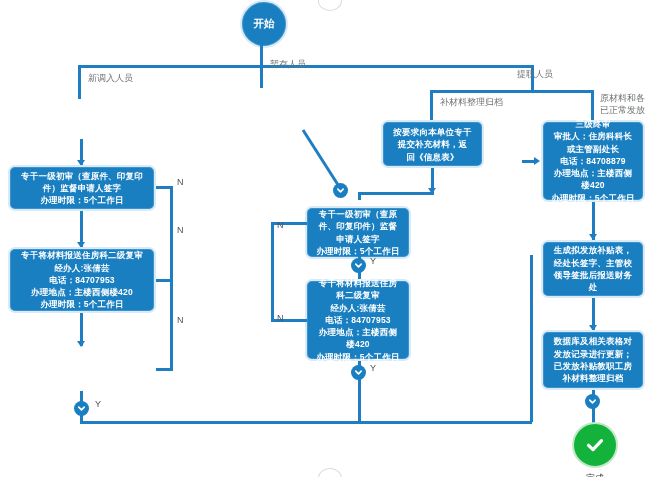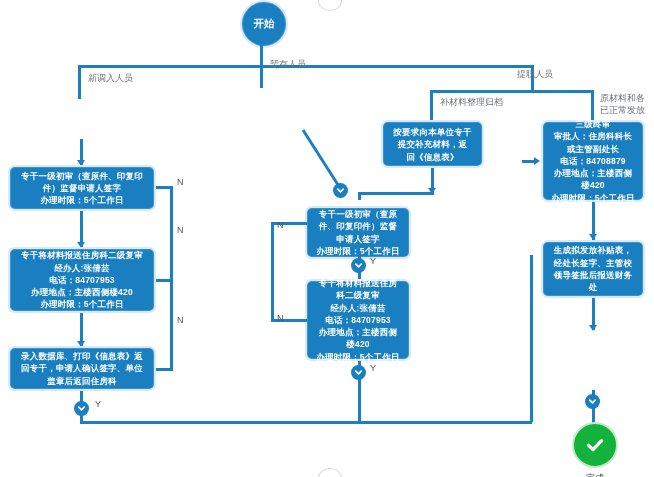--- a/index.html
+++ b/index.html
@@ -144,25 +144,20 @@
   <div class="node" style="left:8px;top:247px;width:148px;height:66px;">
     <span class="txt">专干将材料报送住房科二级复审
 经办人:张倩芸
 电话：84707953
 办理地点：主楼西侧楼420
 办理时限：5个工作日</span>
   </div>
   <div class="ln v" style="left:80px;top:313px;height:33px;"></div>
   <div class="arrow down" style="left:77px;top:341px;"></div>
 
-  <div class="node" style="left:8px;top:346px;width:148px;height:45px;">
-    <span class="txt">录入数据库、打印《信息表》返
-回专干，申请人确认签字、单位
-盖章后返回住房科</span>
-  </div>
 
   <div class="ln v" style="left:170px;top:186px;height:183px;"></div>
   <div class="ln h" style="left:156px;top:186px;width:17px;"></div>
   <div class="ln h" style="left:156px;top:279px;width:17px;"></div>
   <div class="ln h" style="left:156px;top:368px;width:17px;"></div>
   <div class="ln h" style="left:78px;top:186px;width:0px;"></div>
 
   <div class="edge-label" style="left:177px;top:177px;">N</div>
   <div class="edge-label" style="left:177px;top:225px;">N</div>
   <div class="edge-label" style="left:177px;top:315px;">N</div>
@@ -257,20 +252,26 @@
 
   <div class="node" style="left:541px;top:240px;width:104px;height:58px;">
     <span class="txt">生成拟发放补贴表，
 经处长签字、主管校
 领导签批后报送财务
 处</span>
   </div>
   <div class="ln v" style="left:592px;top:298px;height:32px;"></div>
   <div class="arrow down" style="left:589px;top:325px;"></div>
 
+  <div class="node" style="left:541px;top:330px;width:104px;height:60px;">
+    <span class="txt">数据库及相关表格对
+发放记录进行更新；
+已发放补贴教职工房
+补材料整理归档</span>
+  </div>
 
   <div class="ln v" style="left:592px;top:390px;height:33px;"></div>
   <div class="knob" style="left:585px;top:394px;">
     <svg width="9" height="9" viewBox="0 0 10 10" aria-hidden="true">
         <path d="M2 3.5 L5 6.5 L8 3.5" fill="none" stroke="#ffffff" stroke-width="1.8" stroke-linecap="round" stroke-linejoin="round"></path>
       </svg>
   </div>
 
   <div class="finish-wrap" style="left:572px;top:422px;">
     <div class="finish-circle">

